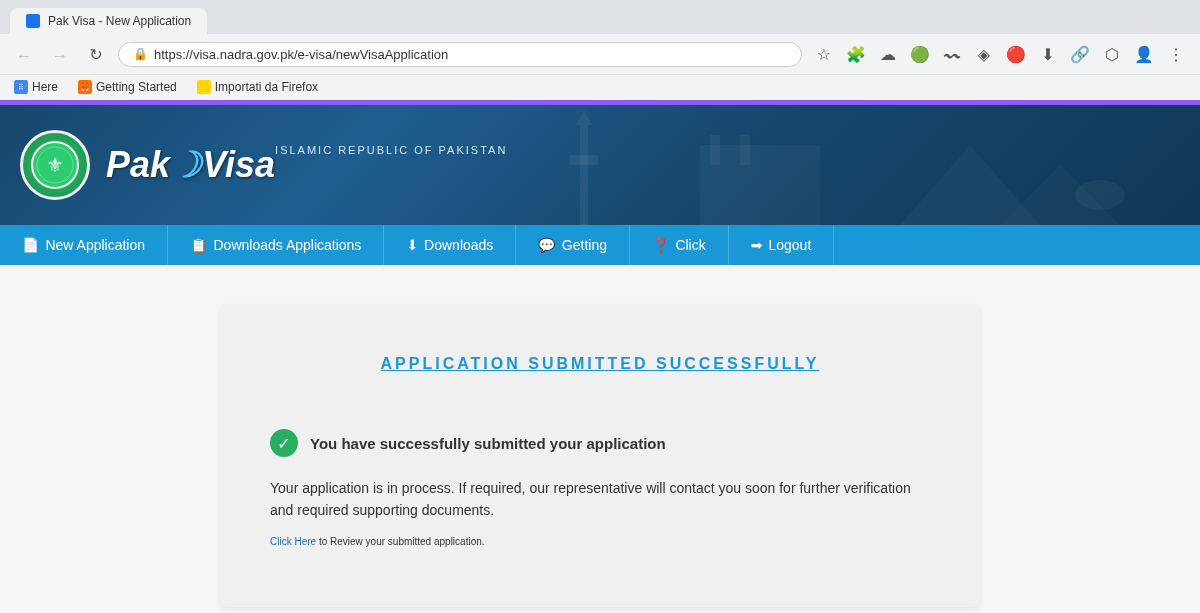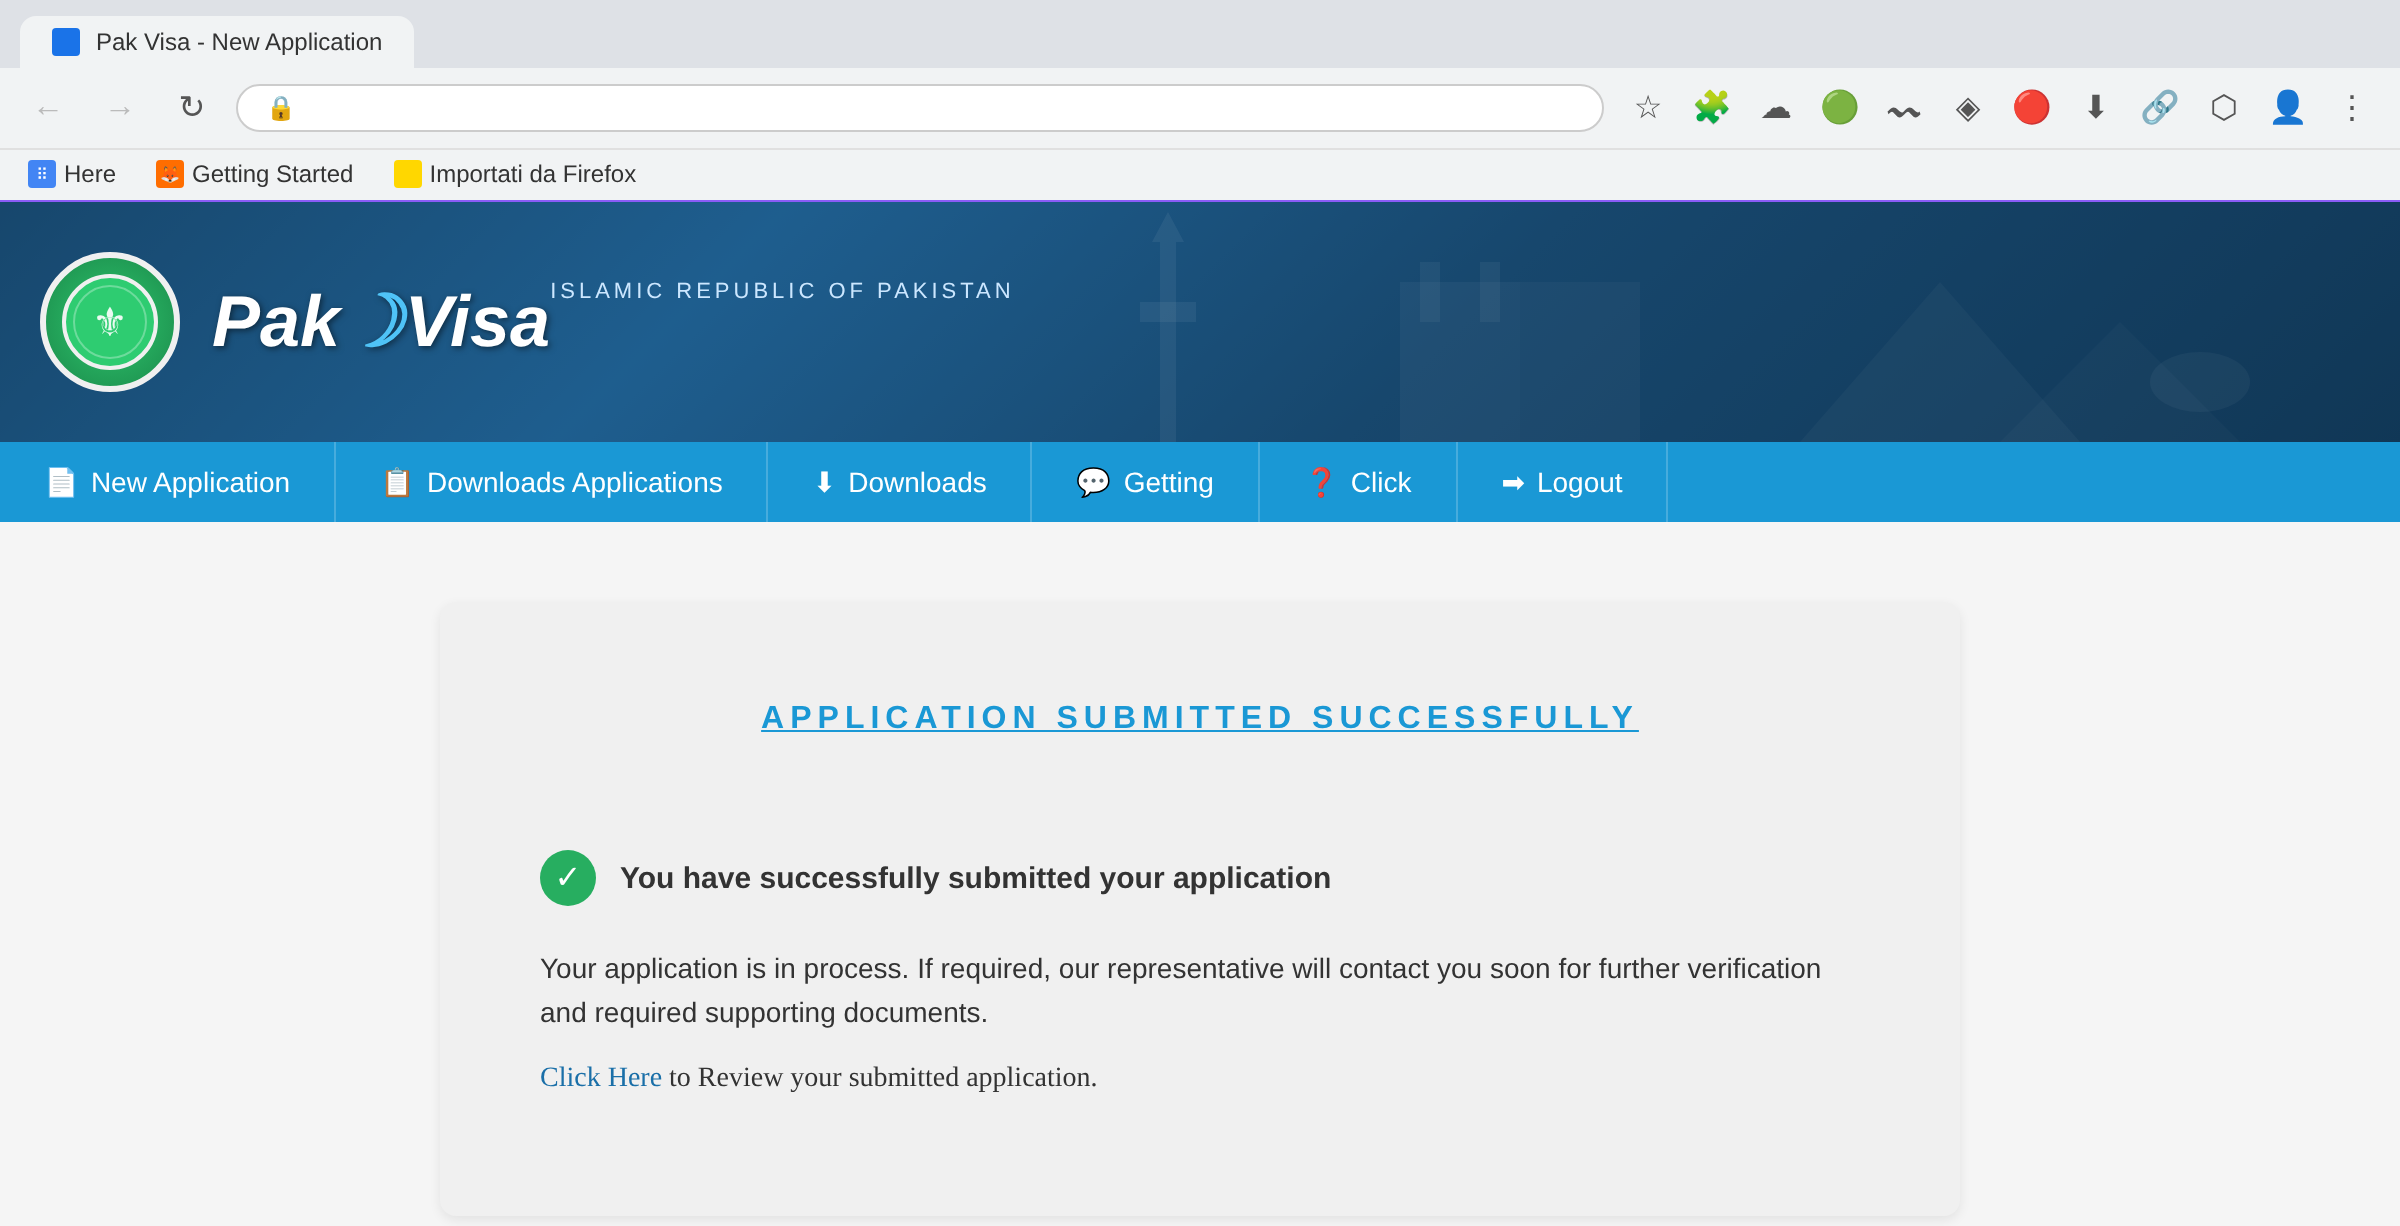--- a/index.html
+++ b/index.html
@@ -1,21 +1,21 @@
 <!DOCTYPE html>
 <html><head>
   <meta charset="utf-8">
   <style>
     * { margin: 0; padding: 0; box-sizing: border-box; }
     body { font-family: Arial, sans-serif; background: #fff; width: 1200px; min-height: 613px; overflow-x: hidden; }
 
     
     .browser-chrome {
       background: #f1f3f4;
-      border-bottom: 1px solid #8b5cf6;
+      border-bottom: 5px solid #8b5cf6;
     }
     .browser-tabs {
       background: #dee1e6;
       padding: 8px 10px 0 10px;
       display: flex;
       align-items: flex-end;
     }
     .browser-tab {
       background: #f1f3f4;
       padding: 6px 16px;
@@ -212,23 +212,22 @@
       font-size: 15px;
       color: #333;
     }
     .success-body {
       font-size: 14px;
       color: #333;
       line-height: 1.6;
       margin-bottom: 14px;
     }
     .success-link-row {
-      font-size: 14px;
+      font-size: 10px;
       color: #333;
-      font-family: Liberation Serif, serif;
     }
     .success-link {
       color: #1a6fa8;
       cursor: pointer;
       text-decoration: none;
     }
   </style>
 </head>
 <body>
 
@@ -240,20 +239,21 @@
       <span>Pak Visa - New Application</span>
     </div>
   </div>
 
   <div class="browser-toolbar">
     <button class="nav-btn disabled" title="Back">←</button>
     <button class="nav-btn disabled" title="Forward">→</button>
     <button class="nav-btn" title="Reload">↻</button>
     <div class="address-bar">
       <span class="lock-icon">🔒</span>
+      <span class="address-text">https://visa.nadra.gov.pk/e-visa/newVisaApplication</span>
     </div>
     <div class="toolbar-actions">
       <div class="toolbar-icon">☆</div>
       <div class="toolbar-icon">🧩</div>
       <div class="toolbar-icon">☁</div>
       <div class="toolbar-icon">🟢</div>
       <div class="toolbar-icon">〰</div>
       <div class="toolbar-icon">◈</div>
       <div class="toolbar-icon">🔴</div>
       <div class="toolbar-icon">⬇</div>

